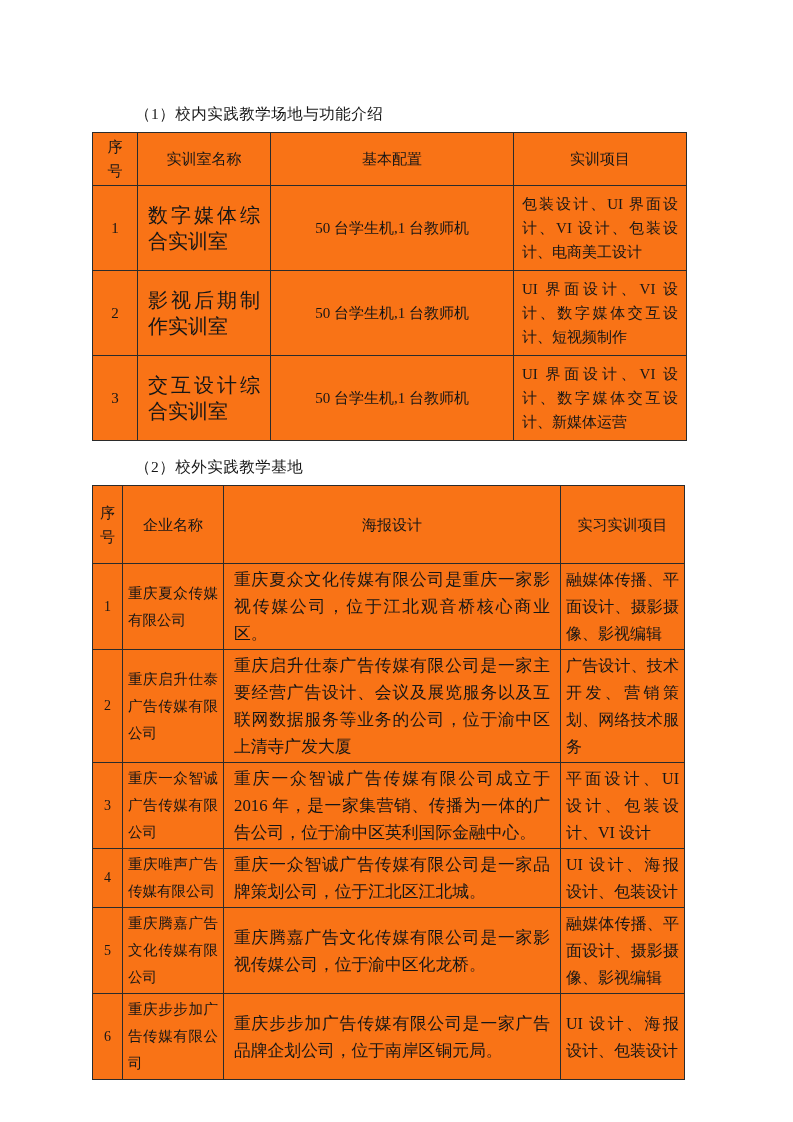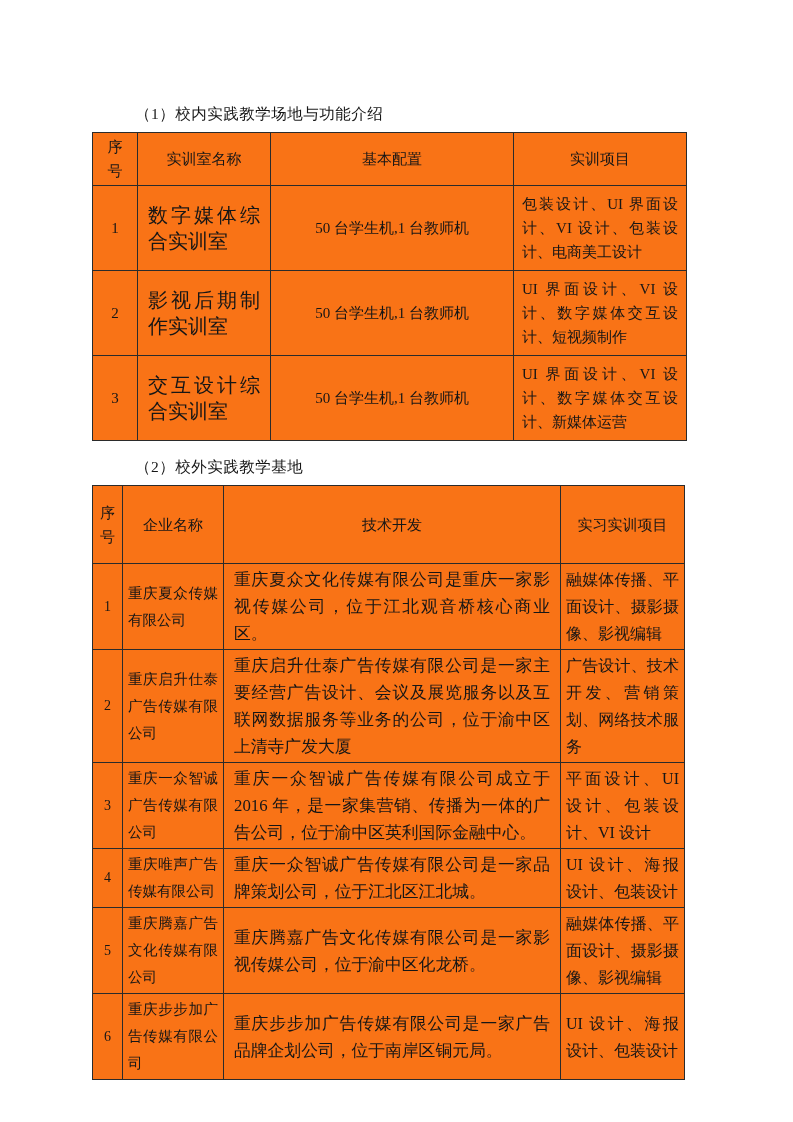--- a/index.html
+++ b/index.html
@@ -139,21 +139,21 @@
       <colgroup>
           <col class="c1">
           <col class="c2">
           <col class="c3">
           <col class="c4">
         </colgroup>
       <tbody>
         <tr class="hdr">
           <th>序号</th>
           <th>企业名称</th>
-          <th>技术开发</th>
+          <th>海报设计</th>
           <th>实习实训项目</th>
         </tr>
         <tr class="r1">
           <td class="no">1</td>
           <td class="name">重庆夏众传媒有限公司</td>
           <td class="desc">重庆夏众文化传媒有限公司是重庆一家影视传媒公司，位于江北观音桥核心商业区。</td>
           <td class="proj">融媒体传播、平面设计、摄影摄像、影视编辑</td>
         </tr>
         <tr class="r2">
           <td class="no">2</td>

